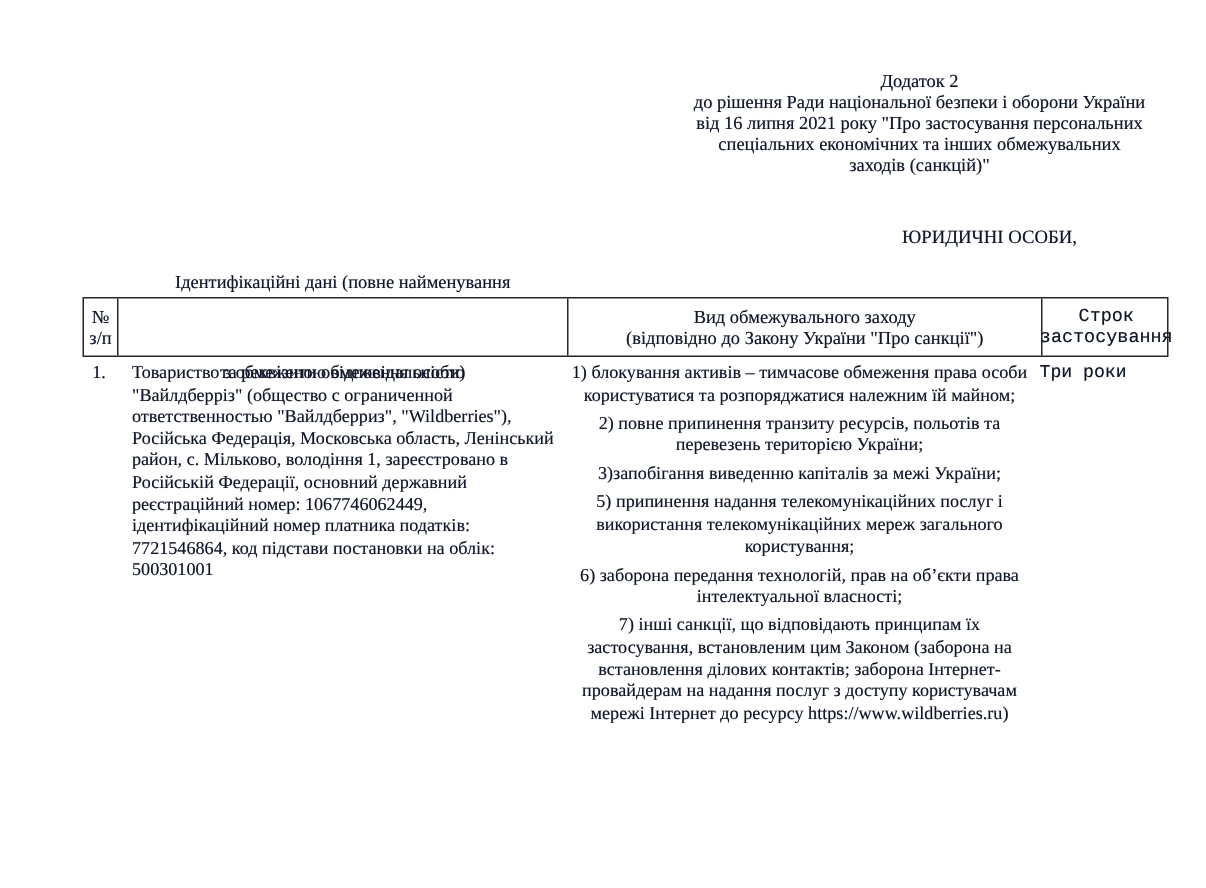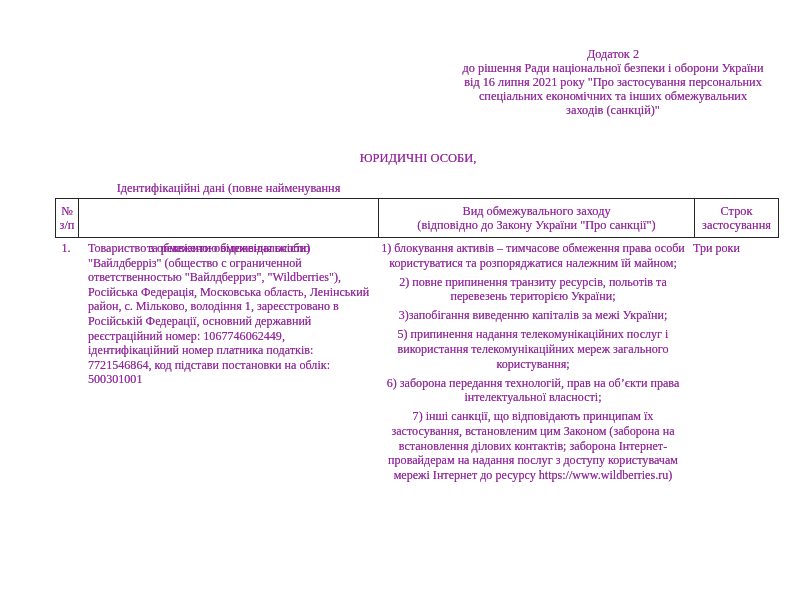--- a/index.html
+++ b/index.html
@@ -6,21 +6,21 @@
     margin: 0;
     padding: 0;
     background: #ffffff;
   }
   .page {
     position: relative;
     width: 804px;
     height: 592px;
     background: #ffffff;
     font-family: "Liberation Serif", "DejaVu Serif", serif;
-    color: #a21caf;
+    color: #0f172a;
     overflow: hidden;
     text-shadow: 0 0 0.45px rgba(30,30,30,0.55);
   }
 
   
   .appendix-header {
     position: absolute;
     top: 47px;
     left: 422px;
     width: 382px;
@@ -28,21 +28,21 @@
     font-size: 12.3px;
     line-height: 14px;
   }
 
   
   .doc-title {
     position: absolute;
     top: 151px;
     left: 118px;
     width: 600px;
-    text-align: center;
+    text-align: right;
     font-size: 12.5px;
     line-height: 15px;
   }
 
   
   .sanctions-table {
     position: absolute;
     left: 55px;
     top: 198px;
     width: 724px;
@@ -62,21 +62,21 @@
     align-items: center;
     justify-content: center;
     text-align: center;
     padding: 2px 3px;
   }
   .th + .th { border-left: 1.5px solid #262626; }
 
   .col-num      { width: 22px;  flex: 0 0 auto; }
   .col-id       { width: 300px; flex: 0 0 auto; gap: 46px; }
   .col-measures { width: 316px; flex: 0 0 auto; }
-  .col-duration { width: 86px;  flex: 1 1 auto; }
+  .col-duration { width: 86px;  flex: 1 1 auto; font-family: Liberation Mono, monospace; }
 
   .tbody-row {
     display: flex;
     margin-top: 2px;
     font-size: 12.1px;
     line-height: 14.6px;
   }
   .td { box-sizing: border-box; }
   .td.col-num {
     text-align: center;

